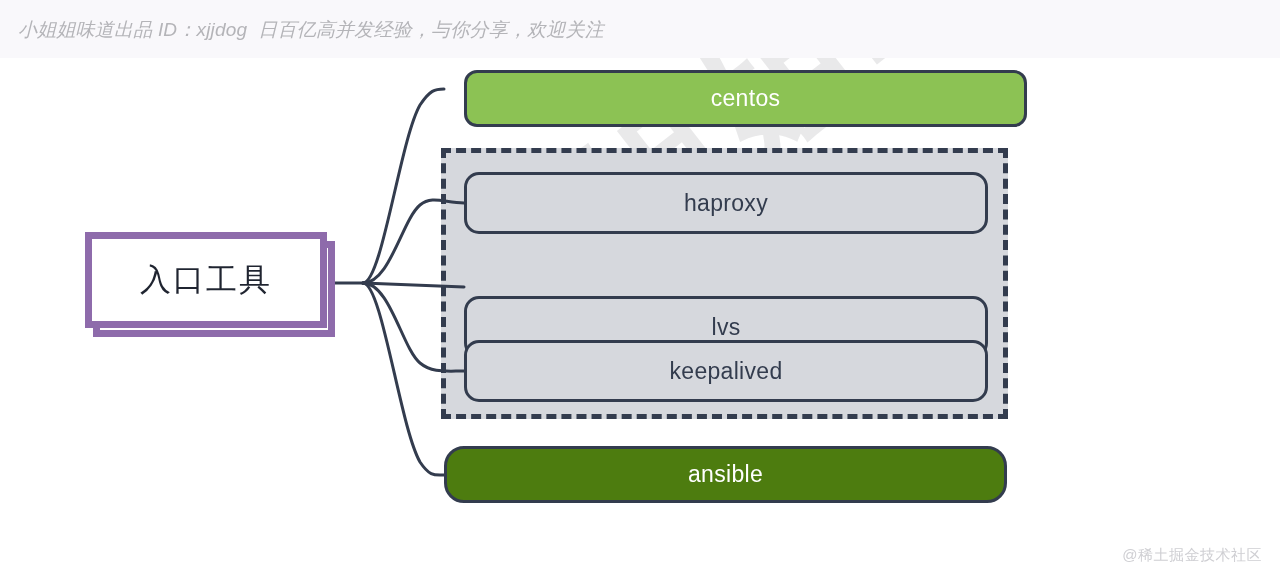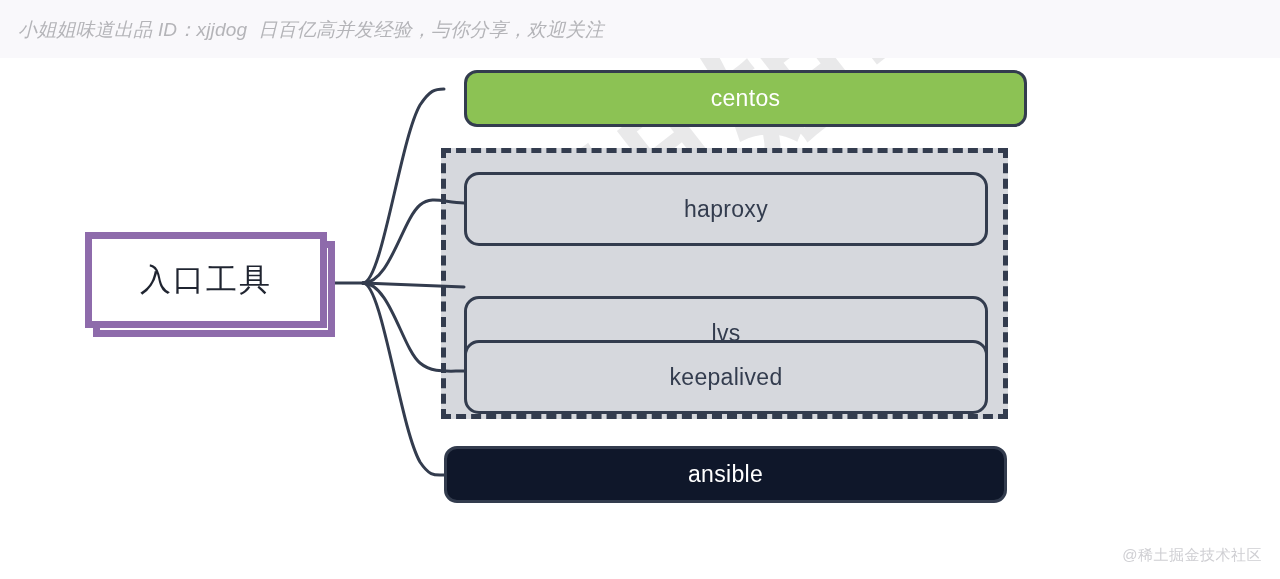--- a/index.html
+++ b/index.html
@@ -143,27 +143,28 @@
     height: 57px;
     background: #8cc254;
     color: #ffffff;
     margin-left: 20px;
   }
   .node-ansible {
     left: 444px;
     top: 446px;
     width: 563px;
     height: 57px;
-    background: #0f172a;
+    background: #4d7c0f;
     color: #ffffff;
+    border-radius: 20px;
   }
   .node-inner {
     left: 464px;
     width: 524px;
-    height: 74px;
+    height: 62px;
     background: #d6d8dd;
     color: #333c4e;
     border-radius: 15px;
   }
   .node-haproxy { top: 172px; }
   .node-lvs     { top: 256px; margin-top: 40px; }
   .node-keepalived { top: 340px; justify-content: center; }
 
   
   #group-box {

